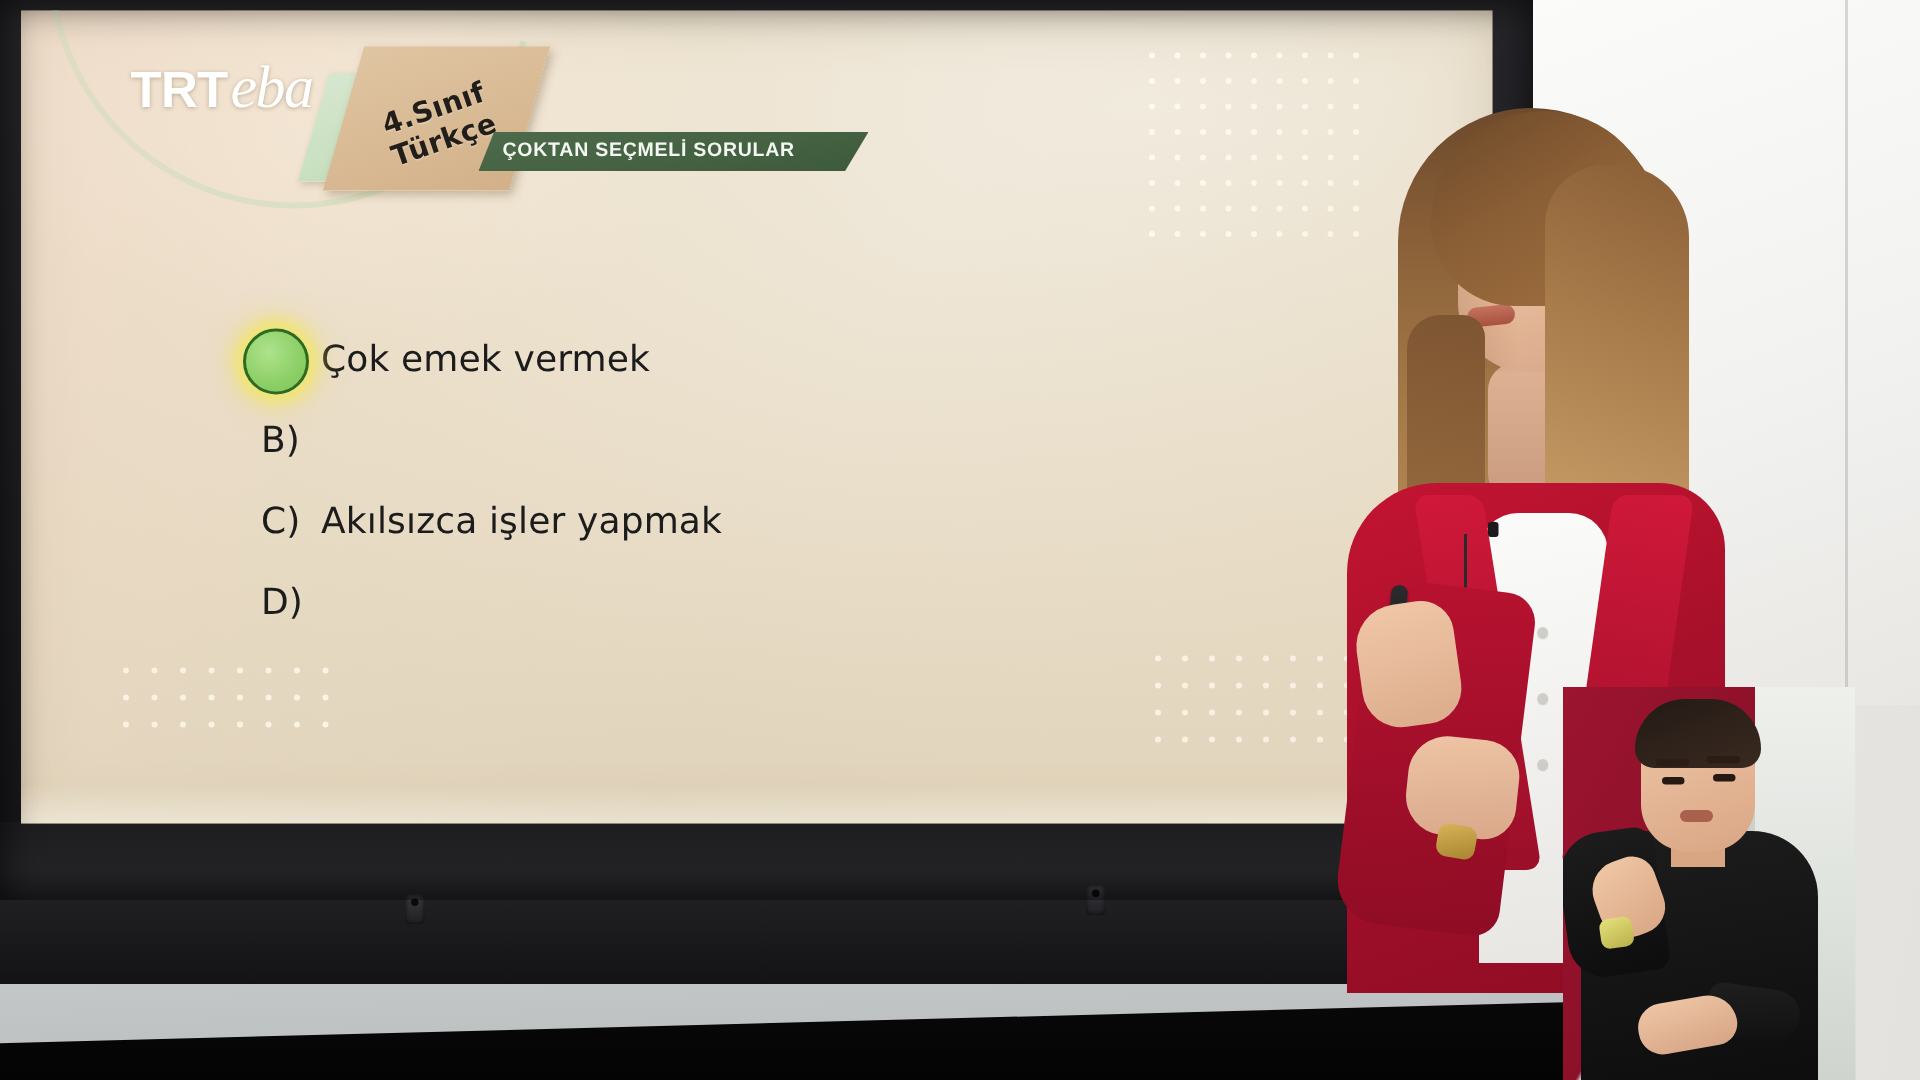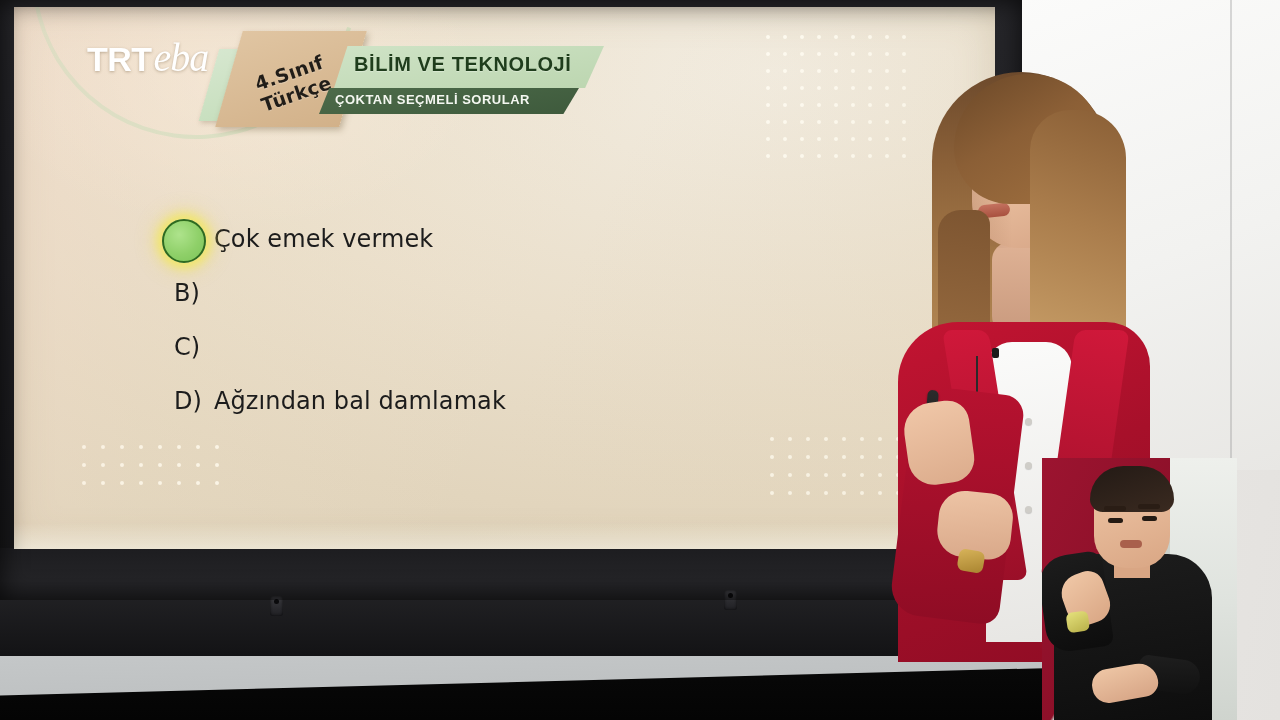--- a/index.html
+++ b/index.html
@@ -586,23 +586,20 @@
       <span class="eba">eba</span>
     </div>
 
     <div class="banner">
       <div class="badge-mint"></div>
       <div class="badge-tan"></div>
       <div class="badge-tan-text">
         <span>4.Sınıf</span>
         <span>Türkçe</span>
       </div>
-      <div class="banner-green">
-        <span>BİLİM VE TEKNOLOJİ</span>
-      </div>
       <div class="banner-dark">
         <span>ÇOKTAN SEÇMELİ SORULAR</span>
       </div>
     </div>
 
 
     <div class="options">
 
       <div class="option correct">
         <span class="lbl">
@@ -610,25 +607,25 @@
         </span>
         <span class="txt">Çok emek vermek</span>
       </div>
 
       <div class="option">
         <span class="lbl">B)</span>
       </div>
 
       <div class="option">
         <span class="lbl">C)</span>
+        <span class="txt">Akılsızca işler yapmak</span>
       </div>
 
       <div class="option">
         <span class="lbl">D)</span>
-        <span class="txt">Ağzından bal damlamak</span>
       </div>
 
     </div>
   </div>
   <div class="board-bezel-inner-shadow"></div>
 
   <div class="presenter">
     <div class="p-hair-back"></div>
     <div class="p-neck"></div>
     <div class="p-face"></div>

